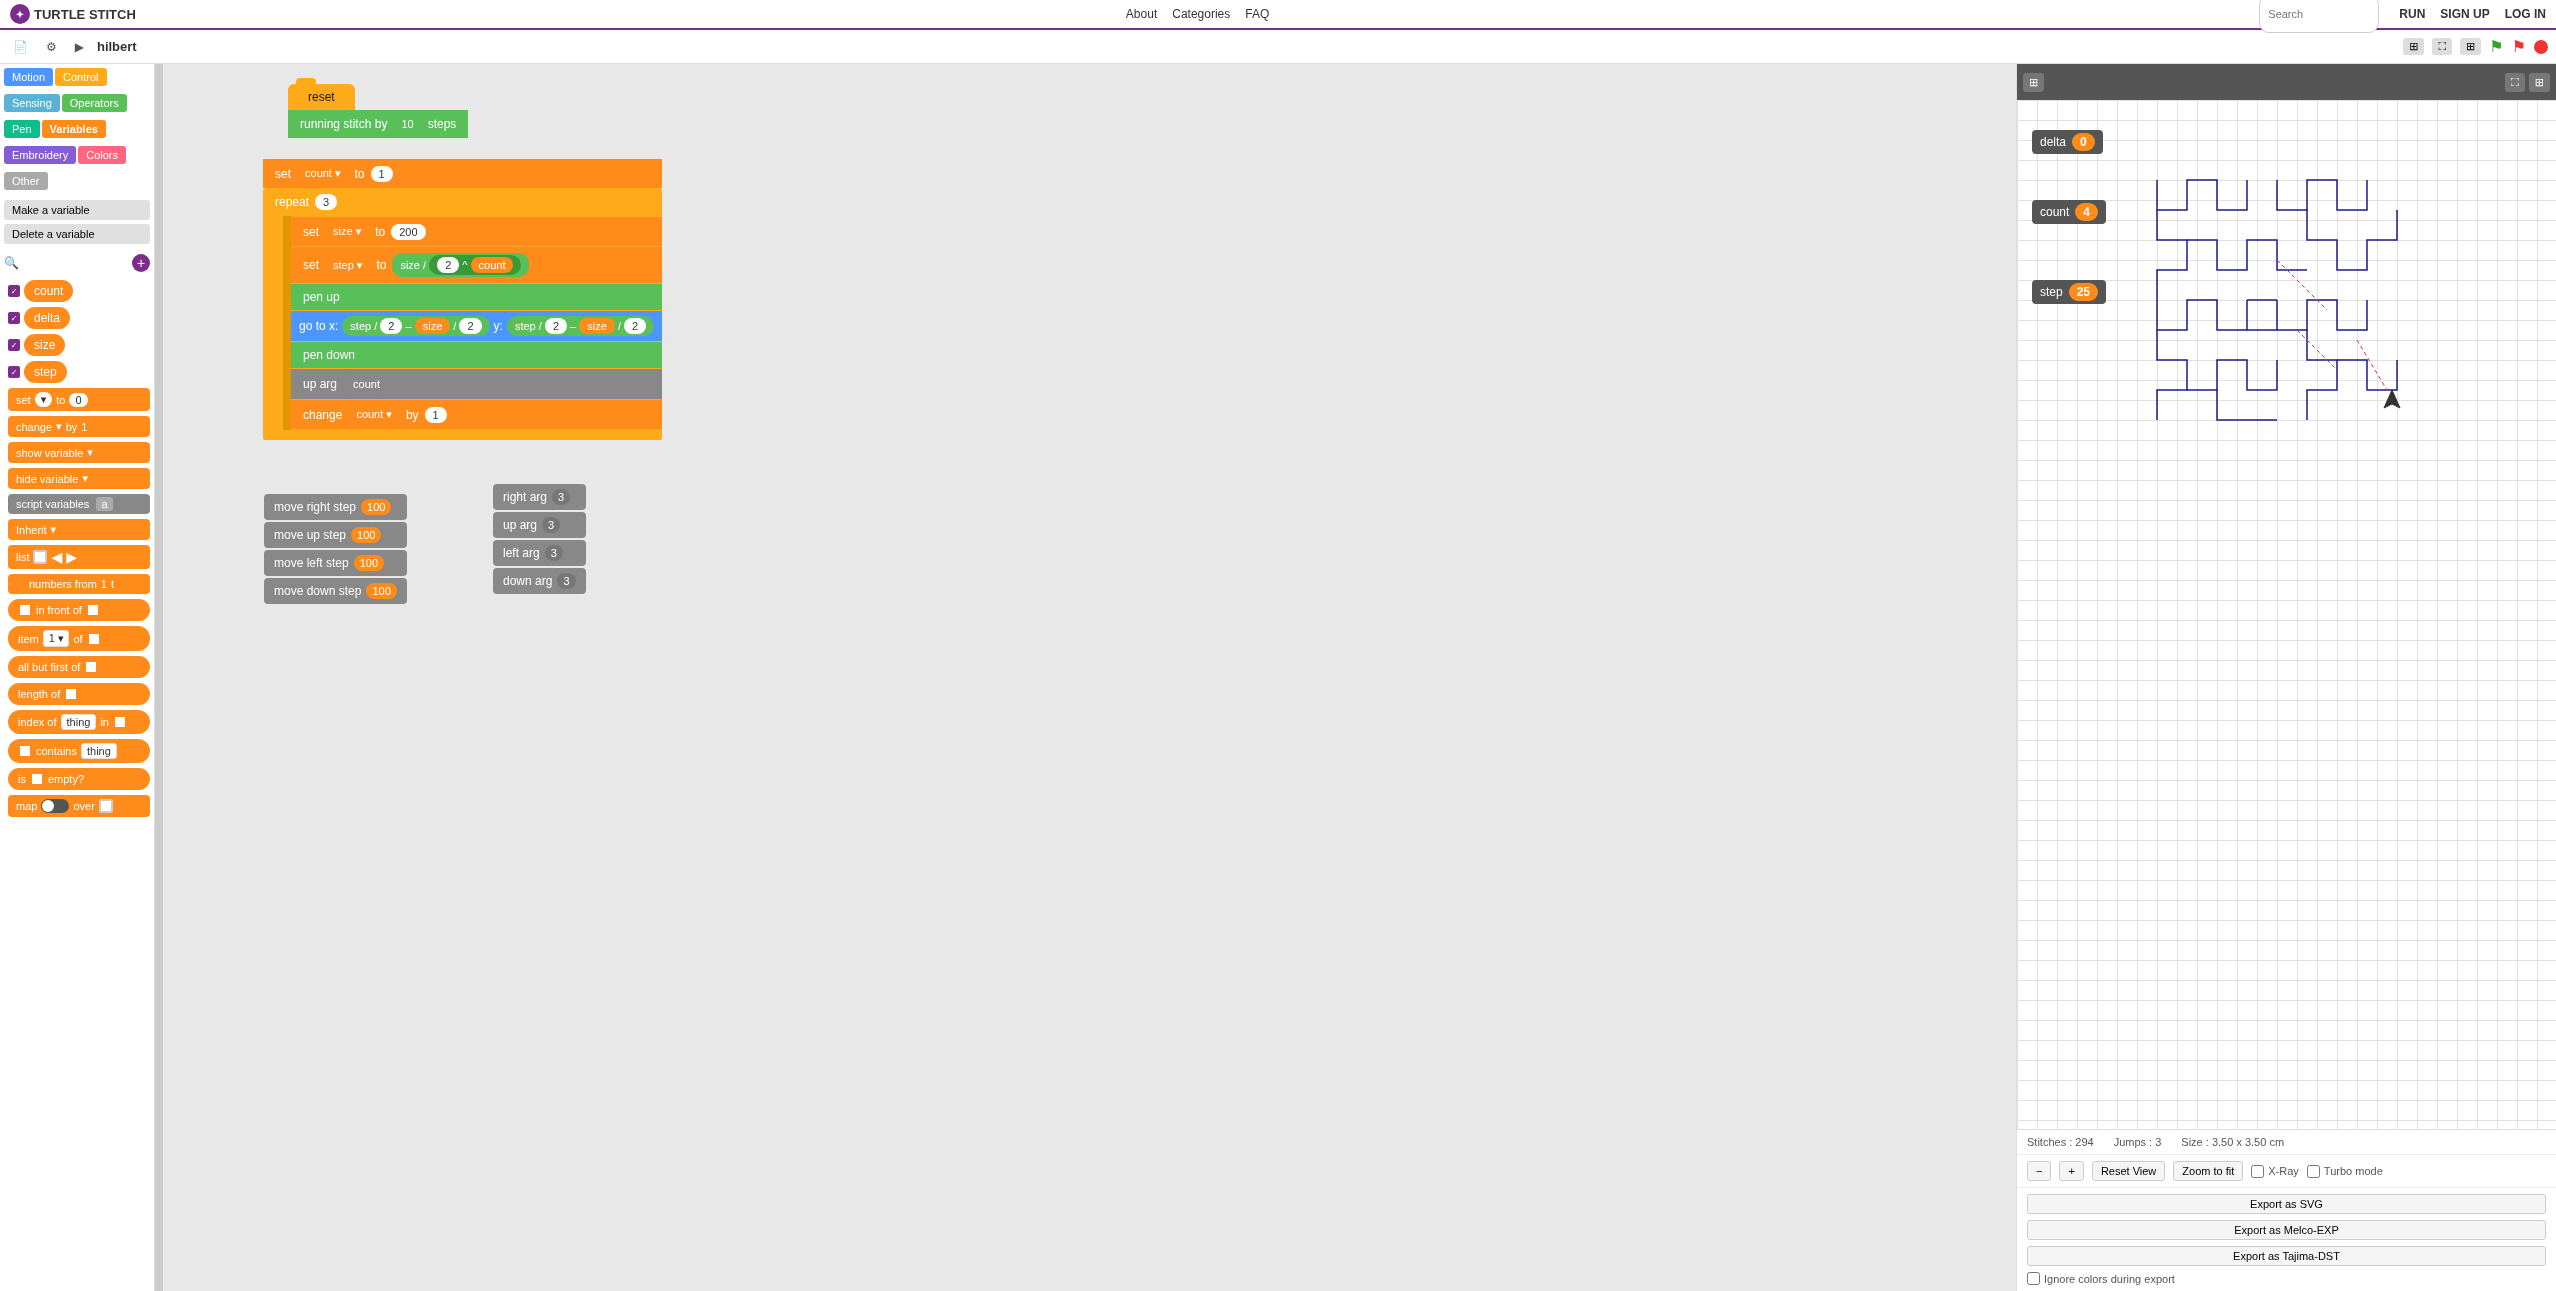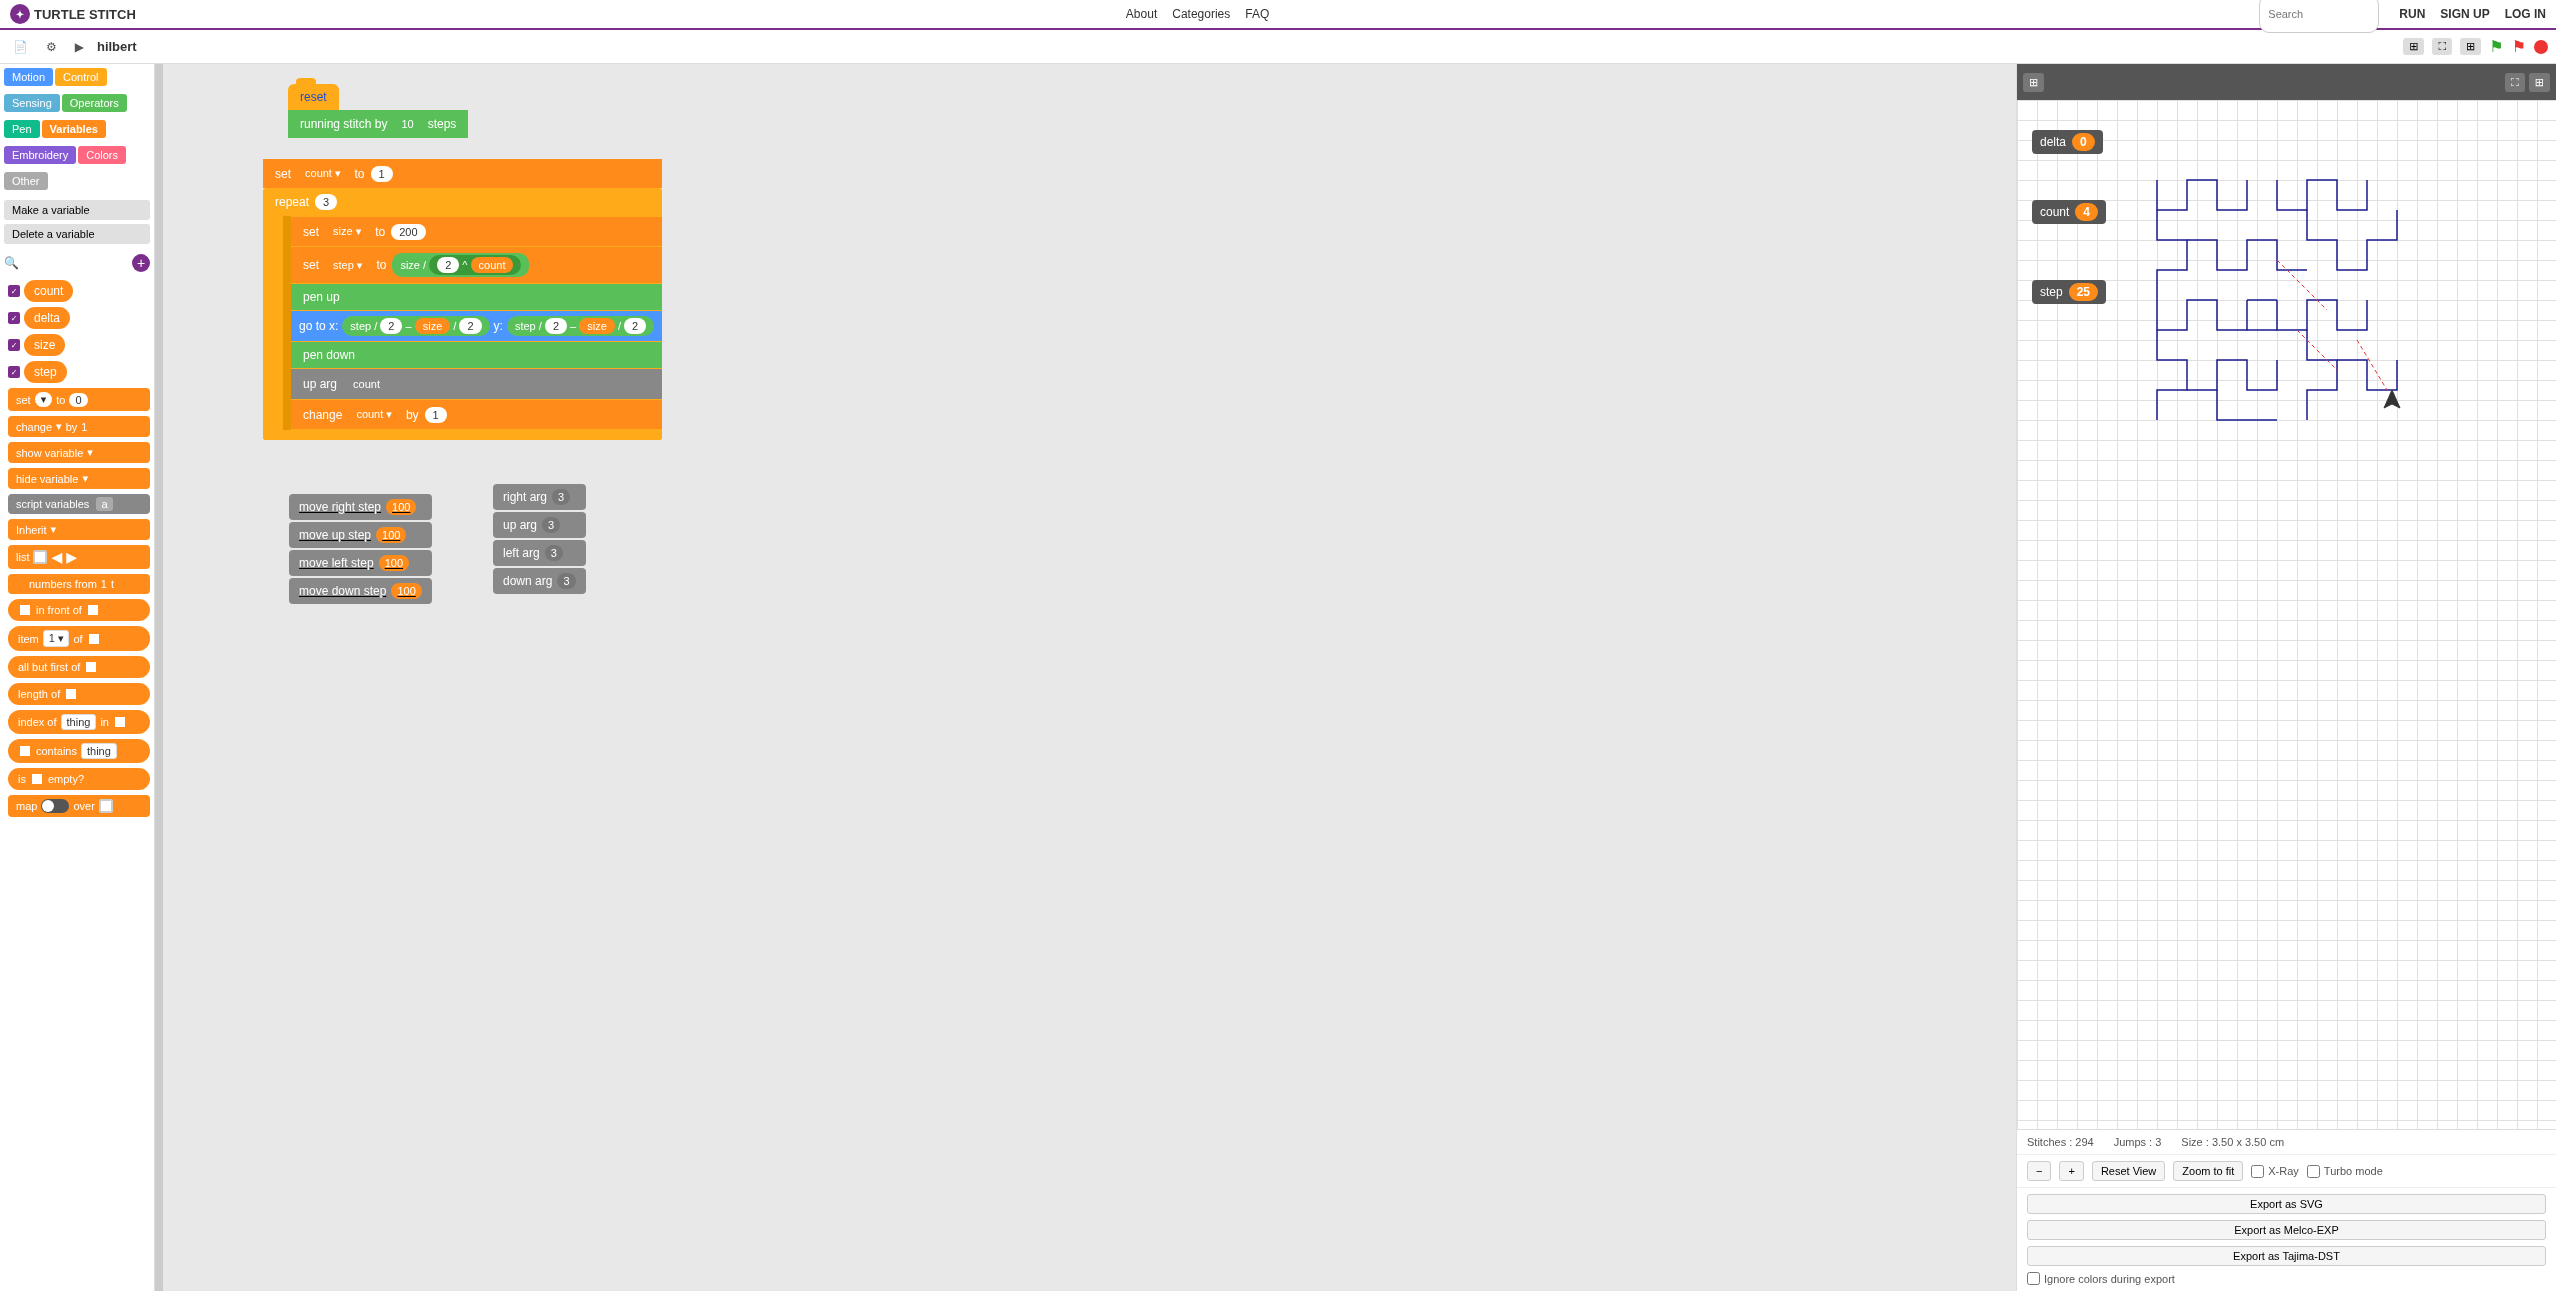--- a/index.html
+++ b/index.html
@@ -427,22 +427,22 @@
 
     
     .block-container {
       position: absolute;
     }
 
     
     .b-hat {
       background: #ffab19;
       border-radius: 6px 6px 0 0;
-      padding: 6px 12px;
-      color: #1d4ed8;
+      padding: 6px 20px;
+      color: #0f172a;
       font-size: 12px;
       display: inline-block;
       cursor: move;
       position: relative;
     }
     .b-hat::before {
       content: '';
       position: absolute;
       top: -6px; left: 8px;
       width: 20px; height: 8px;
@@ -856,21 +856,21 @@
             <span>change</span>
             <span class="b-val-orange">count ▾</span>
             <span>by</span>
             <span class="b-val">1</span>
           </div>
         </div>
         <div class="b-repeat-footer"></div>
       </div>
     </div>
 
-    <div class="block-container" style="left:126px; top:430px;text-decoration:underline;">
+    <div class="block-container" style="left:101px; top:430px;">
       <div class="b-move">
         <span>move right step</span>
         <span class="step-val">100</span>
       </div>
       <div class="b-move">
         <span>move up step</span>
         <span class="step-val">100</span>
       </div>
       <div class="b-move">
         <span>move left step</span>

